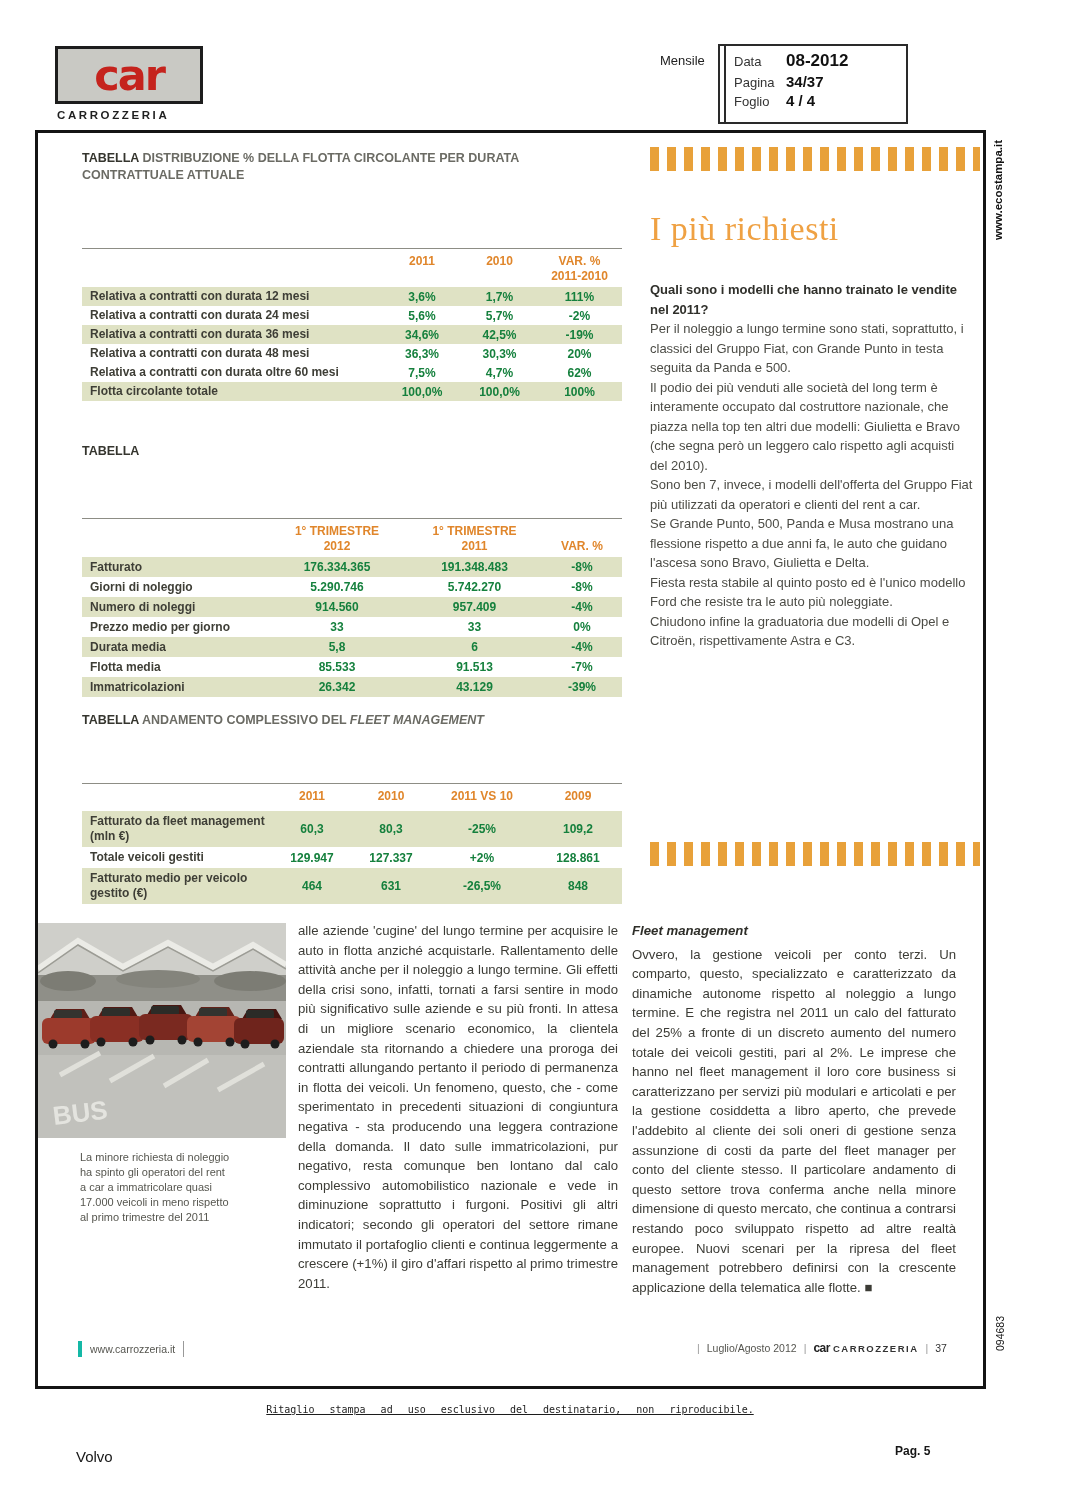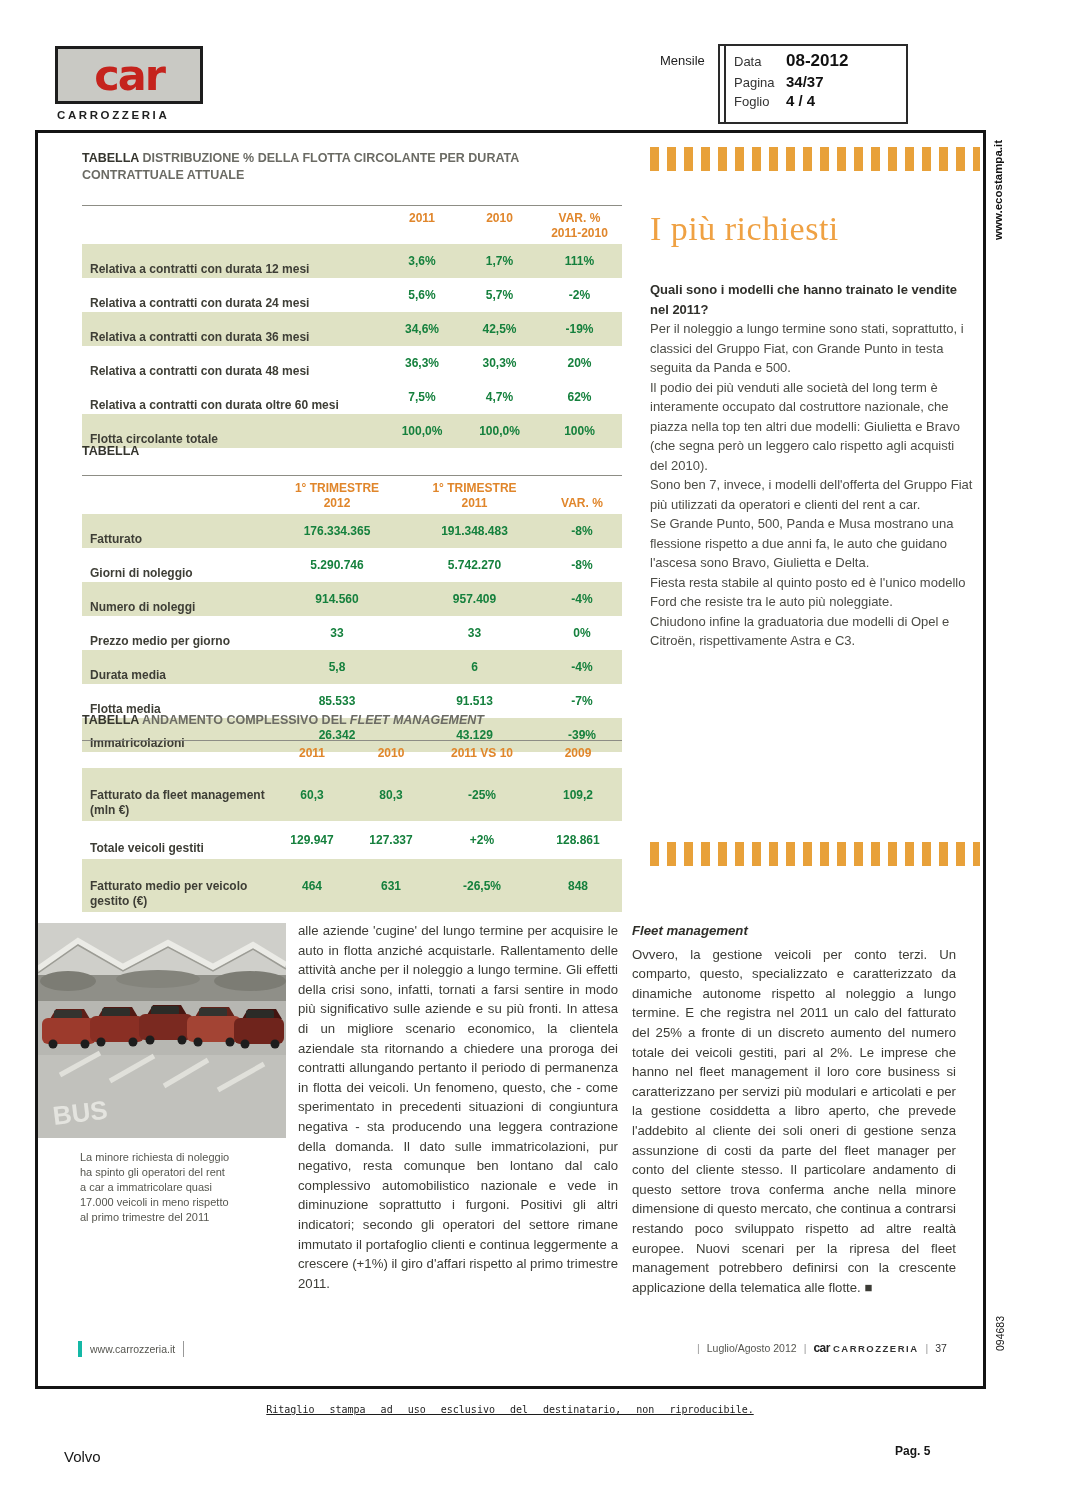--- a/index.html
+++ b/index.html
@@ -51,32 +51,32 @@
 
   
   .tbl-title { font-size: 12.5px; font-weight: bold; line-height: 17px; color: #6b6b64; }
   .tbl-title .tt-bold { color: #35352e; }
   .tbl-title .tt-italic { font-style: italic; }
   .title-flotta { left: 82px; top: 150px; width: 470px; }
   .title-trim   { left: 82px; top: 443px; width: 470px; }
   .title-fleet  { left: 82px; top: 712px; width: 500px; }
 
   
-  .ptable { width: 540px; border-top: 1px solid #8d8d85; padding-top: 5px; }
+  .ptable { width: 540px; border-top: 1px solid #8d8d85; padding-top: 5px; margin-top: 43px; }
   .t-flotta { left: 82px; top: 205px; }
   .t-trim   { left: 82px; top: 475px; }
   .t-fleet  { left: 82px; top: 740px; }
   .trow { display: grid; align-items: center; min-height: 19px; font-size: 12px; }
   .t-flotta .trow { grid-template-columns: 300px 80px 75px 85px; }
   .t-trim   .trow { grid-template-columns: 185px 140px 135px 80px; min-height: 20px; }
   .t-fleet  .trow { grid-template-columns: 190px 80px 78px 104px 88px; padding: 2px 0; }
   .trow.thead { align-items: start; margin-bottom: 3px; background: none !important; padding: 0; }
   .thead .tcell { color: #e0862b; font-weight: bold; text-align: center; line-height: 15px; }
   .thead .tcell div { min-height: 15px; }
-  .tlabel { text-align: left; padding: 18px 4px 1px 8px; font-weight: bold; color: #3e3e36; line-height: 15px; }
+  .tlabel { text-align: left; padding: 1px 4px 1px 8px; font-weight: bold; color: #3e3e36; line-height: 15px; }
   .tval { text-align: center; font-weight: bold; color: #15803d; }
   .shade { background: #dfe2c4; }
 
   
   .stripes {
     left: 650px; width: 330px; height: 24px;
     background: repeating-linear-gradient(90deg, #e8a13a 0px, #e8a13a 9px, #ffffff 9px, #ffffff 17px);
   }
   .stripes-top { top: 147px; }
   .stripes-bottom { top: 842px; }
@@ -111,21 +111,21 @@
   .footer-right .brand-word { font-weight: 800; font-size: 12px; color: #222; letter-spacing: -0.5px; }
   .footer-right .brand-name { font-weight: bold; letter-spacing: 1.5px; font-size: 9.5px; color: #333; margin-left: 3px; }
   .footer-right .page-num { color: #333; }
 
   
   .ritaglio {
     left: 0; top: 1404px; width: 1020px; text-align: center;
     font-family: "DejaVu Sans Mono", monospace; font-size: 10px;
     word-spacing: 9px; color: #1c1c1c; text-decoration: underline;
   }
-  .volvo { left: 64px; top: 1448px; font-size: 15px; color: #161616; }
+  .volvo { left: 76px; top: 1448px; font-size: 15px; color: #161616; }
   .pag { left: 895px; top: 1444px; font-size: 12px; font-weight: bold; color: #161616; }
 
   svg text { font-family: "Liberation Sans", sans-serif; font-weight: bold; }
 </style>
 </head>
 <body>
 
 <div class="abs logo-frame">
   <span class="logo-word">car</span>
 </div>

